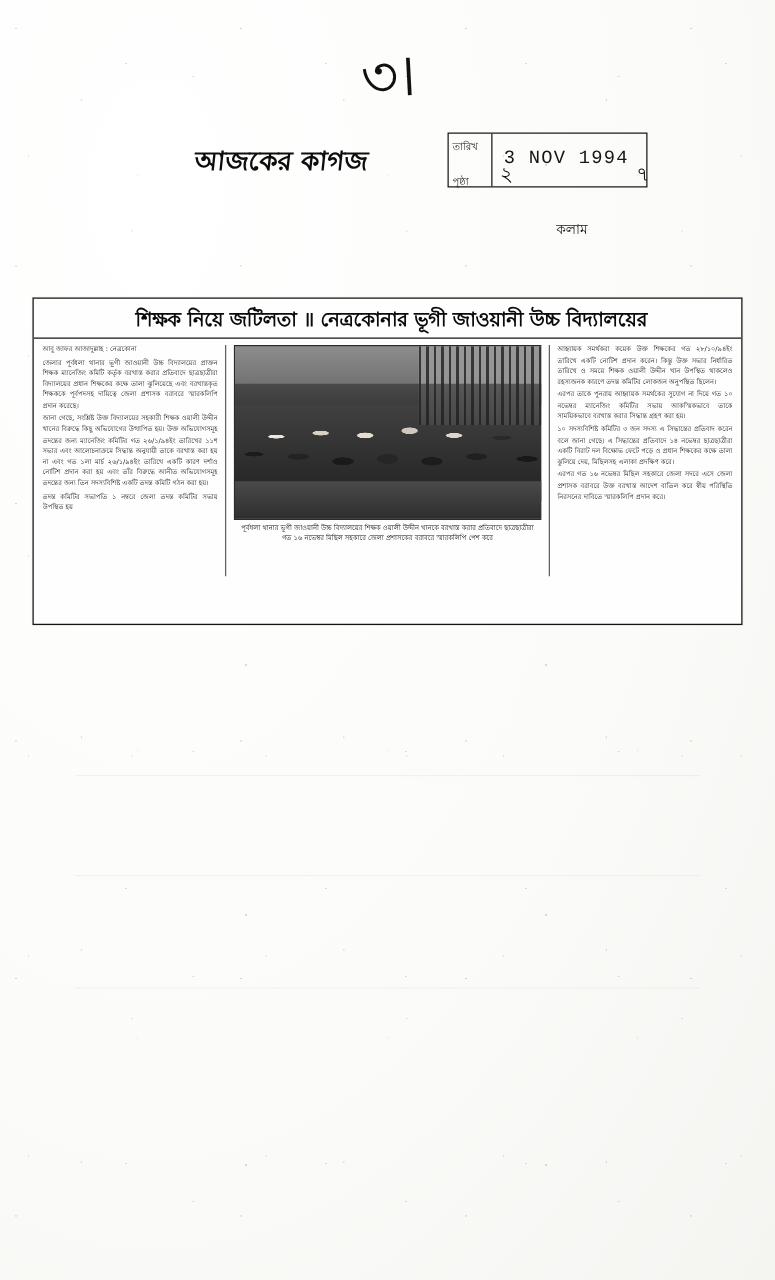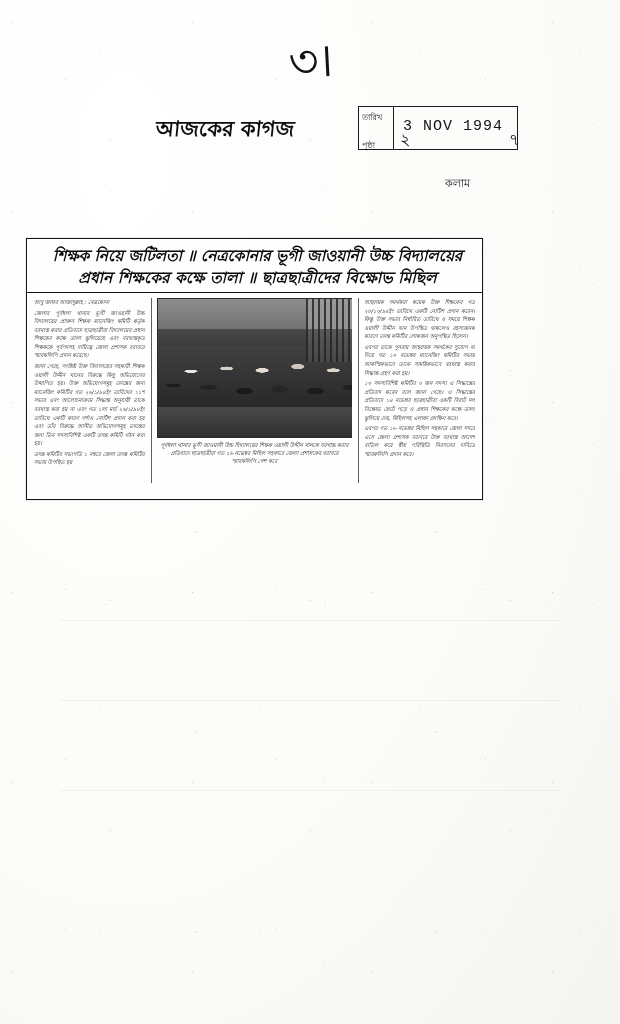--- a/index.html
+++ b/index.html
@@ -121,28 +121,27 @@
     color: #111;
   }
   .datestamp .hand-num.a { left: 41px; top: 20px; }
   .datestamp .hand-num.b { left: 150px; top: 20px; }
 
   
   .clipping {
     position: absolute;
     left: 26px;
     top: 238px;
-    width: 457px;
+    width: 568px;
     height: 262px;
     border: 1.2px solid #141414;
     box-sizing: border-box;
     background: #fefefe;
     box-shadow: 0 0 0 0.5px rgba(0,0,0,0.12);
     overflow: hidden;
-    font-style: italic;
   }
   .headline {
     padding: 6px 10px 3px 16px;
     border-bottom: 1.2px solid #141414;
   }
   .headline-line {
     font-family: "DejaVu Sans", sans-serif;
     font-weight: bold;
     font-size: 15.5px;
     line-height: 1.42;
@@ -262,21 +261,20 @@
     <div class="stamp-date">3 NOV 1994</div>
     <div class="stamp-sub">কলাম</div>
     <div class="hand-num a">২</div>
     <div class="hand-num b">৭</div>
   </div>
 
   <div class="clipping">
 
     <div class="headline">
       <div class="headline-line l1">শিক্ষক নিয়ে জটিলতা ॥ নেত্রকোনার ভূগী জাওয়ানী উচ্চ বিদ্যালয়ের</div>
-      <div class="headline-line l2">প্রধান শিক্ষকের কক্ষে তালা ॥ ছাত্রছাত্রীদের বিক্ষোভ মিছিল</div>
     </div>
 
     <div class="body-cols">
 
       <div class="col col-left">
         <p>আবু জাফর আজাদুল্লাহ : নেত্রকোনা</p>
         <p>জেলার পূর্বধলা থানার ভূগী জাওয়ানী উচ্চ বিদ্যালয়ের প্রাক্তন শিক্ষক ম্যানেজিং কমিটি কর্তৃক বরখাস্ত করার প্রতিবাদে ছাত্রছাত্রীরা বিদ্যালয়ের প্রধান শিক্ষকের কক্ষে তালা ঝুলিয়েছে এবং বরখাস্তকৃত শিক্ষককে পূর্বপদসহ দায়িত্বে জেলা প্রশাসক বরাবরে স্মারকলিপি প্রদান করেছে।</p>
         <p>জানা গেছে, সংশ্লিষ্ট উক্ত বিদ্যালয়ের সহকারী শিক্ষক ওয়ালী উদ্দীন খানের বিরুদ্ধে কিছু অভিযোগের উত্থাপিত হয়। উক্ত অভিযোগসমূহ তদন্তের জন্য ম্যানেজিং কমিটির গত ২৬/১/৯৪ইং তারিখের ১১শ সভার এবং আলোচনাক্রমে সিদ্ধান্ত অনুযায়ী তাকে বরখাস্ত করা হয় না এবং গত ১লা মার্চ ২৬/১/৯৪ইং তারিখে একটি কারণ দর্শাও নোটিশ প্রদান করা হয় এবং তাঁর বিরুদ্ধে আনীত অভিযোগসমূহ তদন্তের জন্য তিন সদস্যবিশিষ্ট একটি তদন্ত কমিটি গঠন করা হয়।</p>
         <p>তদন্ত কমিটির সভাপতি ১ নম্বরে জেলা তদন্ত কমিটির সভায় উপস্থিত হয়</p>
       </div>

